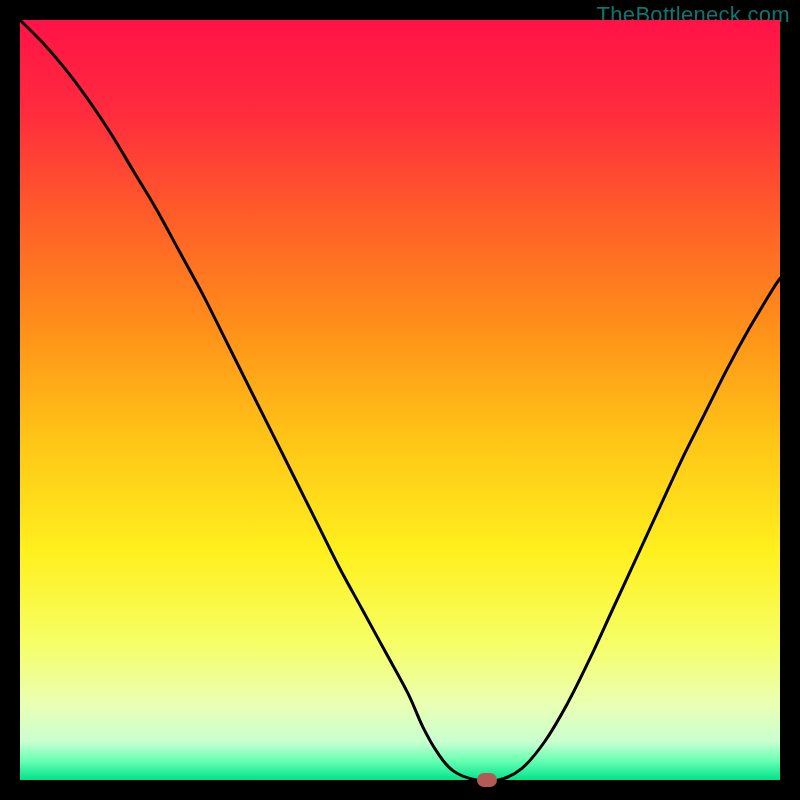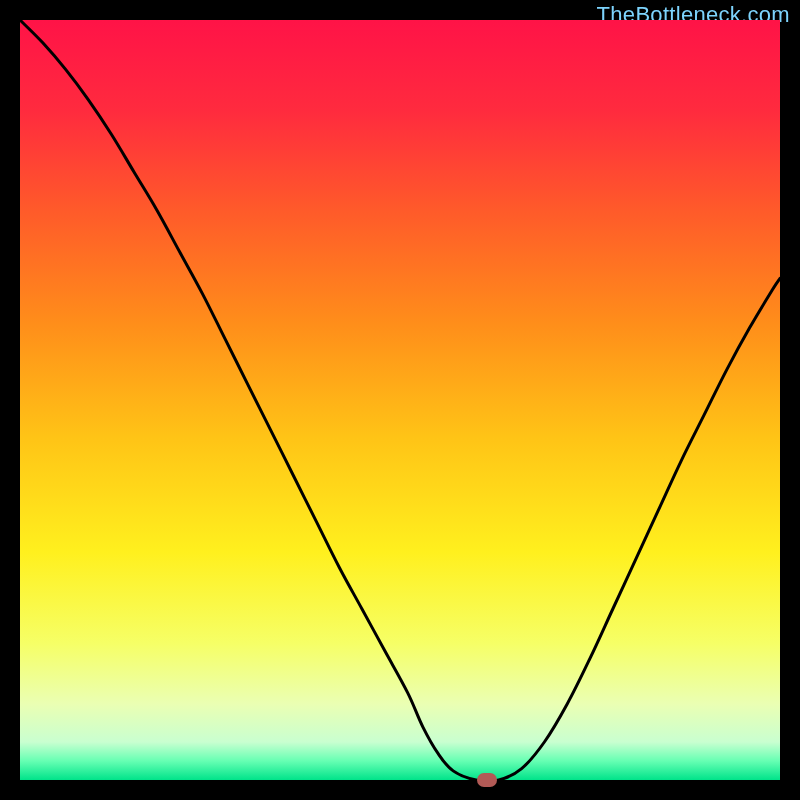--- a/index.html
+++ b/index.html
@@ -20,21 +20,21 @@
     position: absolute;
     left: 20px;
     top: 20px;
     width: 760px;
     height: 760px;
   }
   .watermark {
     position: absolute;
     top: 2px;
     right: 10px;
-    color: #7dd3fc;
+    color: #0f766e;
     font-size: 22px;
     font-weight: 500;
     letter-spacing: 0.3px;
     user-select: none;
   }
   
   .dot {
     position: absolute;
     width: 20px;
     height: 14px;

